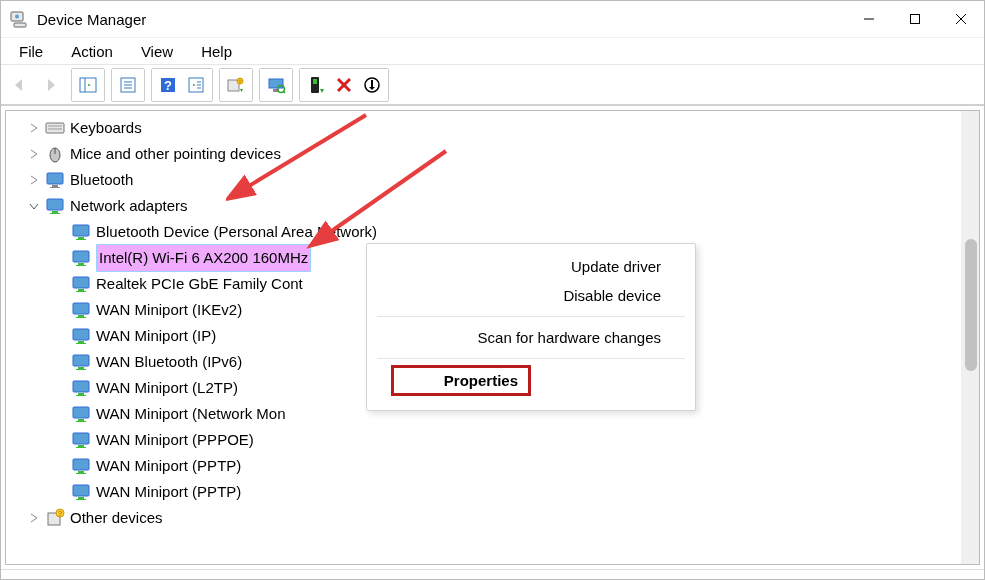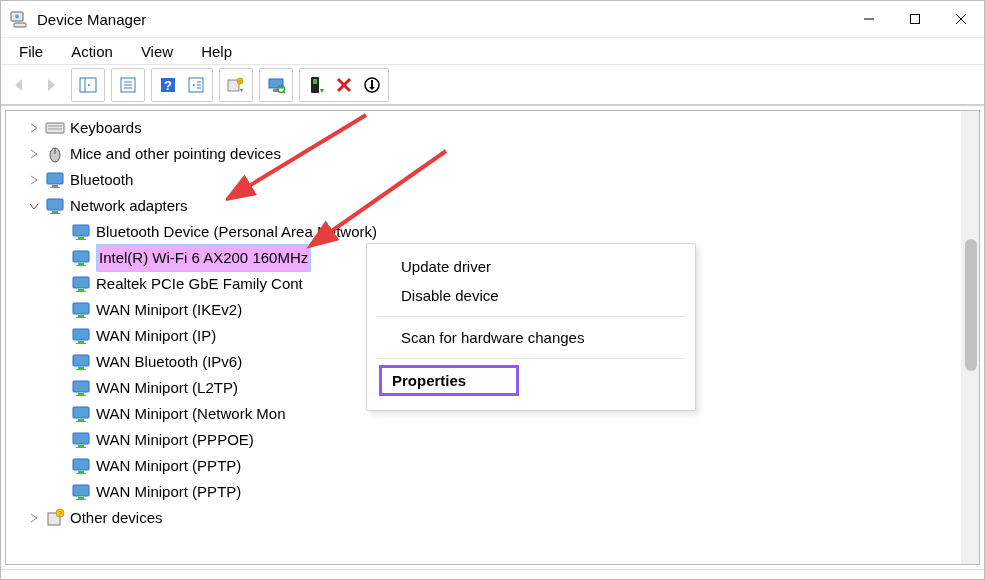--- a/index.html
+++ b/index.html
@@ -22,37 +22,37 @@
   
   .toolbar { height:40px; display:flex; align-items:center; padding:0 6px; gap:2px; border-bottom:1px solid #d0d0d0; }
   .tool-group { display:flex; border:1px solid #ccc; border-radius:2px; padding:2px; margin-left:4px; }
   .tool-btn { width:28px; height:28px; display:flex; align-items:center; justify-content:center; }
   .tool-btn svg { width:20px; height:20px; }
   .nav-arrows { display:flex; gap:4px; margin-right:2px; }
   .nav-arrows .tool-btn { width:26px; }
 
   
   .content-wrap { flex:1; position:relative; border-top:1px solid #d0d0d0; overflow:hidden; padding:4px; }
-  .content { width:100%; height:100%; border:1px solid #bbb; background:#fff; overflow:hidden; position:relative; }
+  .content { width:100%; height:100%; border:1px solid #bbb; background:#fff; overflow:hidden; position:relative;text-align:right; }
   .tree { padding:4px 6px; font-size:15px; line-height:26px; user-select:none; }
   .tree-row { display:flex; align-items:center; height:26px; white-space:nowrap; }
   .expander { width:16px; height:16px; display:flex; align-items:center; justify-content:center; color:#888; font-size:12px; }
   .expander svg { width:10px; height:10px; }
   .node-icon { width:22px; height:22px; margin:0 4px 0 2px; display:flex; align-items:center; justify-content:center; }
   .node-icon svg { width:20px; height:20px; }
   .node-label {}
   .lvl1 { padding-left:14px; }
   .lvl2 { padding-left:56px; }
   .selected .node-label { background:#f0abfc; border:1px solid #99d1ff; padding:0 2px; border-radius:1px; }
 
   
   .ctx-menu { position:absolute; left:360px; top:132px; width:330px; background:#fff; border:1px solid #d4d4d4; box-shadow:3px 3px 6px rgba(0,0,0,0.12); padding:8px 0; border-radius:2px; }
   .ctx-item { padding:6px 34px; font-size:15px; }
   .ctx-sep { border-top:1px solid #e4e4e4; margin:6px 10px; }
-  .ctx-highlight { margin:2px 24px 6px 12px; border:3px solid #8b5cf6; padding:4px 10px; width:140px; font-weight:bold; }
+  .ctx-highlight { margin:2px 24px 6px 24px; border:3px solid #b91c1c; padding:4px 10px; width:140px; font-weight:bold; }
 
   
   .arrow { position:absolute; pointer-events:none; }
 
   
   .vscroll { position:absolute; right:0; top:0; bottom:0; width:18px; background:#f0f0f0; }
   .vscroll-thumb { position:absolute; right:2px; top:128px; width:12px; height:132px; background:#c1c1c1; border-radius:6px; }
 
   
   .statusbar { height:10px; border-top:1px solid #ddd; background:#fff; }

